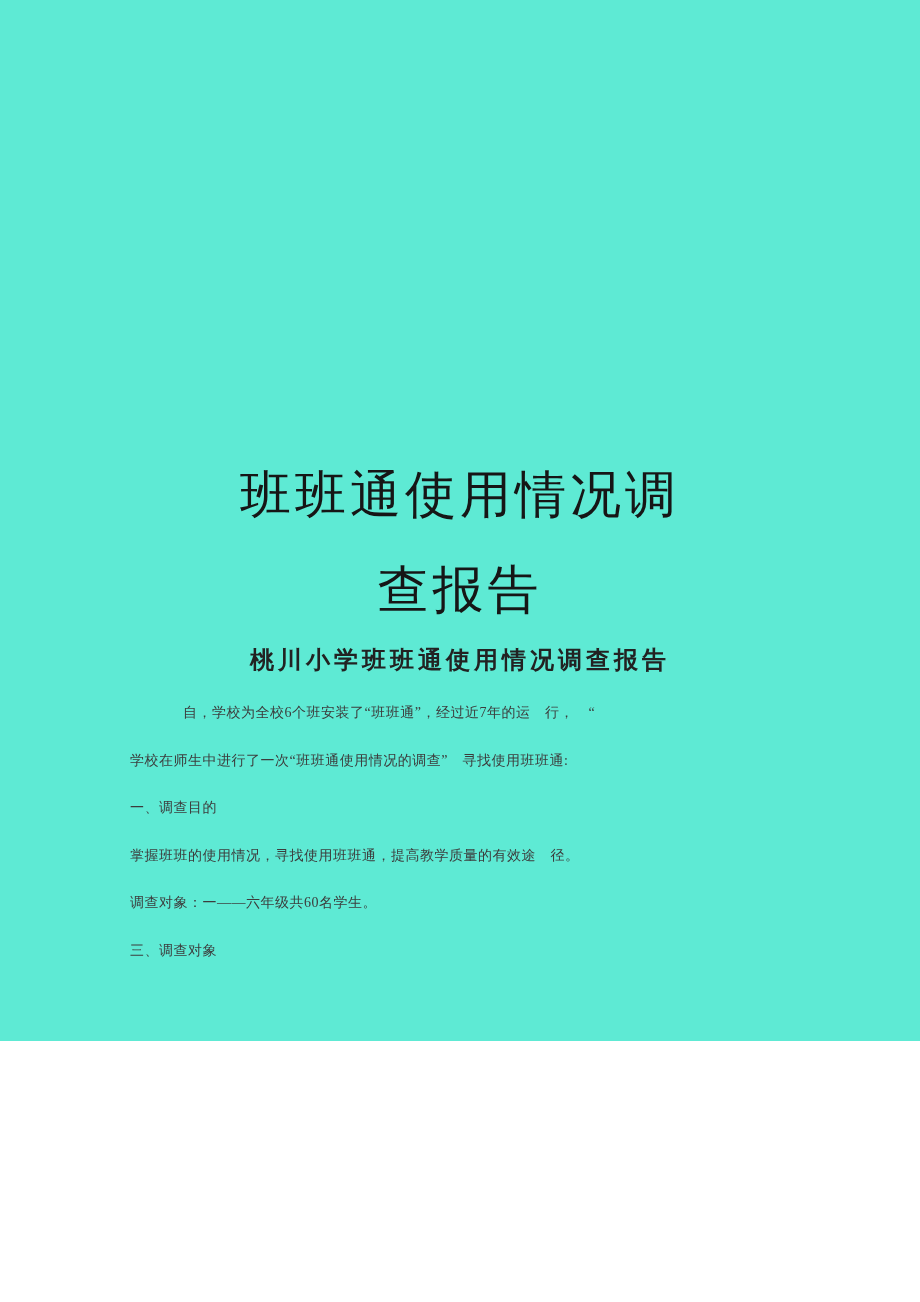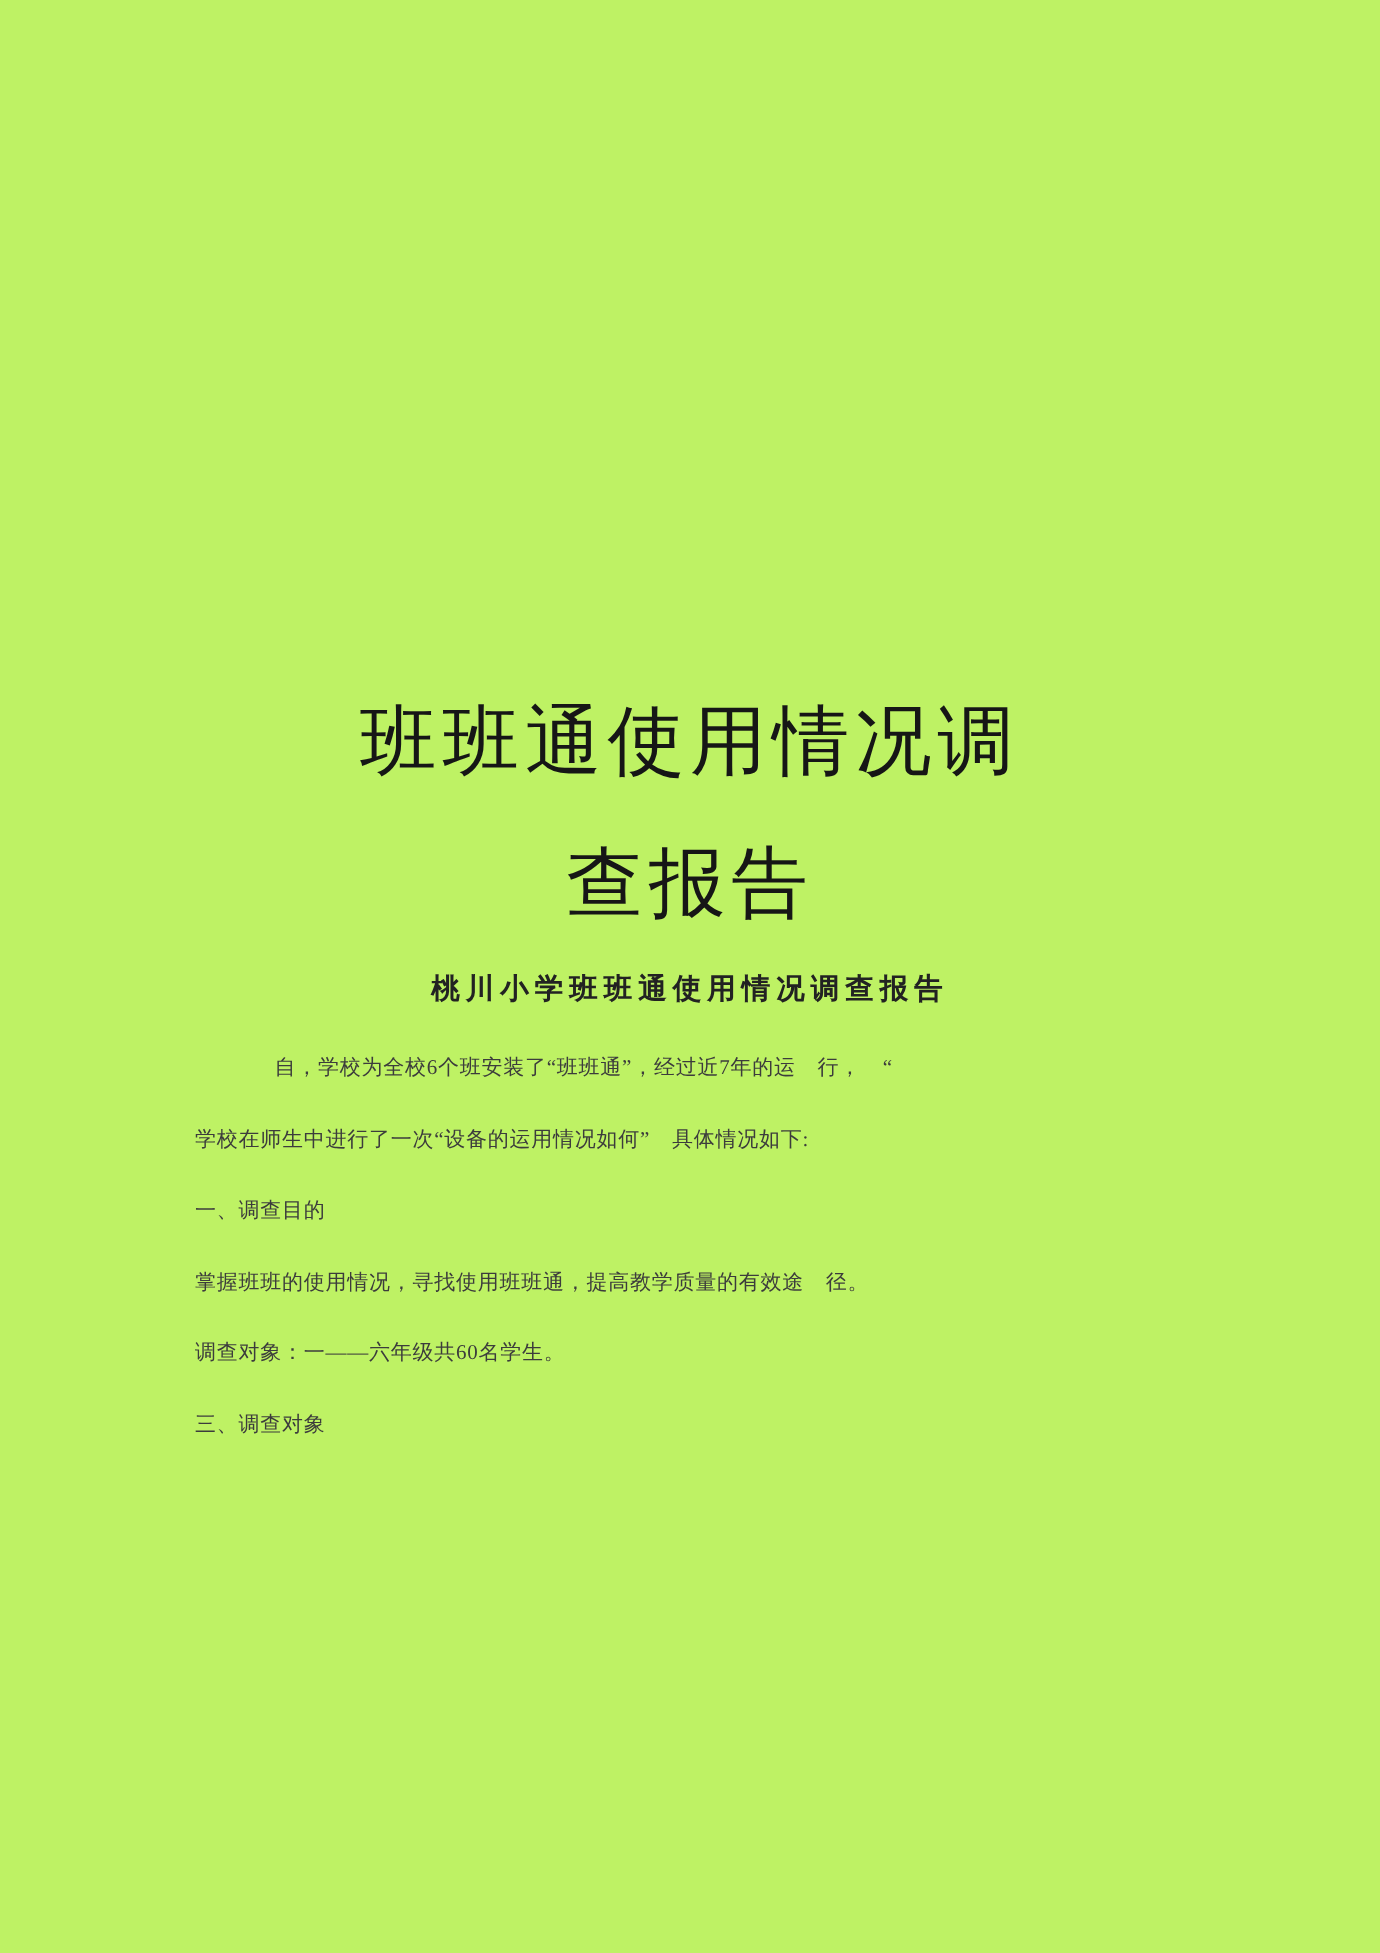--- a/index.html
+++ b/index.html
@@ -3,22 +3,22 @@
 <meta charset="utf-8">
 <style>
   html, body {
     margin: 0;
     padding: 0;
     background: #ffffff;
   }
   .page {
     position: relative;
     width: 920px;
-    height: 1302px;
-    background: #bef264;
+    height: 1041px;
+    background: #5eead4;
     overflow: hidden;
     font-family: "Liberation Serif", "DejaVu Serif", serif;
   }
   .doc-title {
     position: absolute;
     left: 130px;
     width: 660px;
     top: 448px;
     text-align: center;
     font-size: 51px;
@@ -32,21 +32,21 @@
     white-space: nowrap;
   }
   .doc-subtitle {
     position: absolute;
     left: 130px;
     width: 660px;
     top: 645px;
     height: 30px;
     line-height: 30px;
     text-align: center;
-    font-size: 19px;
+    font-size: 24px;
     font-weight: bold;
     letter-spacing: 4px;
     color: #222222;
     white-space: nowrap;
   }
   .doc-body {
     position: absolute;
     left: 130px;
     width: 662px;
     top: 689px;
@@ -70,20 +70,20 @@
 
   <div class="doc-title">
     <div class="title-line">班班通使用情况调</div>
     <div class="title-line">查报告</div>
   </div>
 
   <div class="doc-subtitle">桃川小学班班通使用情况调查报告</div>
 
   <div class="doc-body">
     <div class="body-line indent">自，学校为全校6个班安装了“班班通”，经过近7年的运　行，　“</div>
-    <div class="body-line">学校在师生中进行了一次“设备的运用情况如何”　具体情况如下:</div>
+    <div class="body-line">学校在师生中进行了一次“班班通使用情况的调查”　寻找使用班班通:</div>
     <div class="body-line">一、调查目的</div>
     <div class="body-line">掌握班班的使用情况，寻找使用班班通，提高教学质量的有效途　径。</div>
     <div class="body-line">调查对象：一——六年级共60名学生。</div>
     <div class="body-line">三、调查对象</div>
   </div>
 
 </div>
 
 </body></html>

